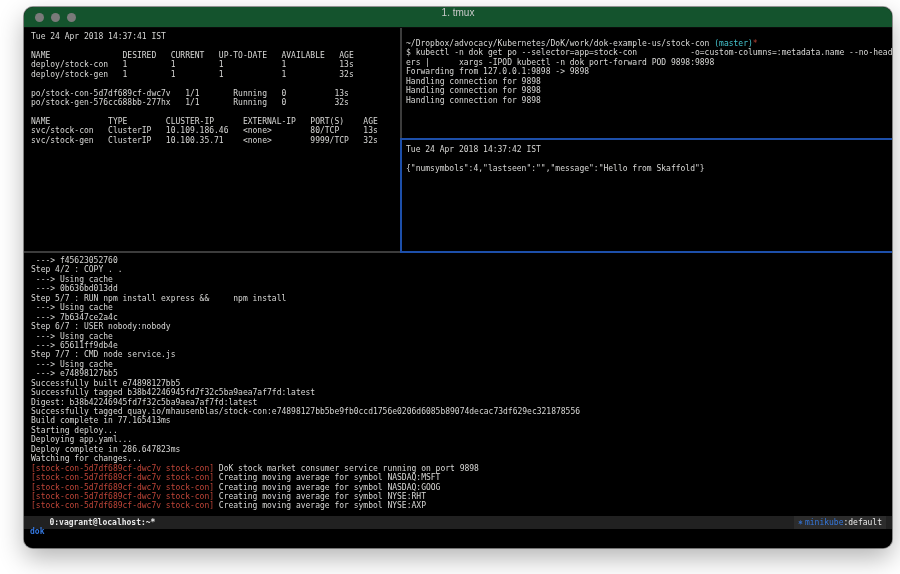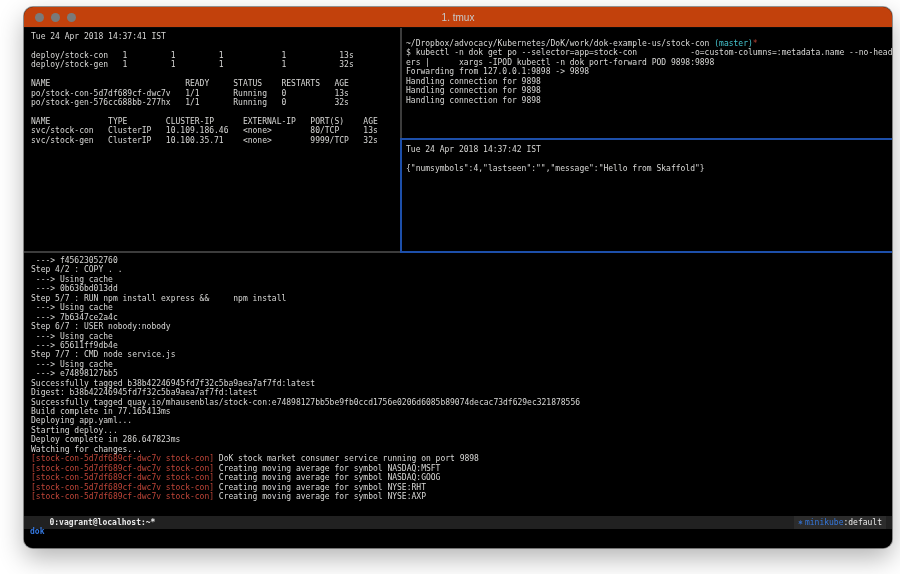--- a/index.html
+++ b/index.html
@@ -5,22 +5,22 @@
   * { margin:0; padding:0; box-sizing:border-box; }
   html,body { width:900px; height:574px; background:#ffffff; overflow:hidden; }
   .page { position:relative; width:900px; height:574px; background:#ffffff; }
 
   .window {
     position:absolute; left:24px; top:7px; width:868px; height:541px;
     background:#000000; border-radius:9px; overflow:hidden;
     box-shadow:0 0 0 1px rgba(0,0,0,0.4), 0 10px 26px rgba(0,0,0,0.30);
   }
   .titlebar {
-    height:21px; background:#c2410c; position:relative;
-    display:flex; align-items:center; justify-content:center;
+    height:21px; background:#14532d; position:relative;
+    display:flex; justify-content:center;
     border-bottom:1px solid #0a0a0a;
   }
   .traffic { position:absolute; left:11px; top:0; height:100%; display:flex; align-items:center; gap:7px; }
   .dot { width:9px; height:9px; border-radius:50%; background:#7a7a7a; display:inline-block; }
   .title { font:10px "Liberation Sans", sans-serif; color:#c9c9c9; }
 
   .term {
     position:relative; width:868px; height:520px; background:#000;
     font:8px/9.45px "DejaVu Sans Mono", monospace; color:#d8d8d6;
   }
@@ -65,24 +65,24 @@
         <span class="dot"></span>
       </div>
       <div class="title">1. tmux</div>
     </div>
 
     <div class="term">
 
       <div class="pane pane-tl" id="pane-tl">
           <div class="tline"><span>Tue 24 Apr 2018 14:37:41 IST</span></div>
           <div class="tline">&nbsp;</div>
+          <div class="tline"><span>NAME               DESIRED   CURRENT   UP-TO-DATE   AVAILABLE   AGE</span></div>
           <div class="tline"><span>deploy/stock-con   1         1         1            1           13s</span></div>
           <div class="tline"><span>deploy/stock-gen   1         1         1            1           32s</span></div>
           <div class="tline">&nbsp;</div>
-          <div class="tline"><span>NAME                            READY     STATUS    RESTARTS   AGE</span></div>
           <div class="tline"><span>po/stock-con-5d7df689cf-dwc7v   1/1       Running   0          13s</span></div>
           <div class="tline"><span>po/stock-gen-576cc688bb-277hx   1/1       Running   0          32s</span></div>
           <div class="tline">&nbsp;</div>
           <div class="tline"><span>NAME            TYPE        CLUSTER-IP      EXTERNAL-IP   PORT(S)    AGE</span></div>
           <div class="tline"><span>svc/stock-con   ClusterIP   10.109.186.46   &lt;none&gt;        80/TCP     13s</span></div>
           <div class="tline"><span>svc/stock-gen   ClusterIP   10.100.35.71    &lt;none&gt;        9999/TCP   32s</span></div>
         </div>
 
       <div class="vdiv-gray"></div>
       <div class="vdiv-blue"></div>
@@ -115,26 +115,27 @@
           <div class="tline"><span> ---&gt; 0b636bd013dd</span></div>
           <div class="tline"><span>Step 5/7 : RUN npm install express &amp;&amp;     npm install</span></div>
           <div class="tline"><span> ---&gt; Using cache</span></div>
           <div class="tline"><span> ---&gt; 7b6347ce2a4c</span></div>
           <div class="tline"><span>Step 6/7 : USER nobody:nobody</span></div>
           <div class="tline"><span> ---&gt; Using cache</span></div>
           <div class="tline"><span> ---&gt; 65611ff9db4e</span></div>
           <div class="tline"><span>Step 7/7 : CMD node service.js</span></div>
           <div class="tline"><span> ---&gt; Using cache</span></div>
           <div class="tline"><span> ---&gt; e74898127bb5</span></div>
+          <div class="tline"><span>Successfully built e74898127bb5</span></div>
           <div class="tline"><span>Successfully tagged b38b42246945fd7f32c5ba9aea7af7fd:latest</span></div>
           <div class="tline"><span>Digest: b38b42246945fd7f32c5ba9aea7af7fd:latest</span></div>
           <div class="tline"><span>Successfully tagged quay.io/mhausenblas/stock-con:e74898127bb5be9fb0ccd1756e0206d6085b89074decac73df629ec321878556</span></div>
           <div class="tline"><span>Build complete in 77.165413ms</span></div>
+          <div class="tline"><span>Starting deploy...</span></div>
           <div class="tline"><span>Deploying app.yaml...</span></div>
-          <div class="tline"><span>Starting deploy...</span></div>
           <div class="tline"><span>Deploy complete in 286.647823ms</span></div>
           <div class="tline"><span>Watching for changes...</span></div>
           <div class="tline"><span class="c-red">[stock-con-5d7df689cf-dwc7v stock-con]</span><span> DoK stock market consumer service running on port 9898</span></div>
           <div class="tline"><span class="c-red">[stock-con-5d7df689cf-dwc7v stock-con]</span><span> Creating moving average for symbol NASDAQ:MSFT</span></div>
           <div class="tline"><span class="c-red">[stock-con-5d7df689cf-dwc7v stock-con]</span><span> Creating moving average for symbol NASDAQ:GOOG</span></div>
           <div class="tline"><span class="c-red">[stock-con-5d7df689cf-dwc7v stock-con]</span><span> Creating moving average for symbol NYSE:RHT</span></div>
           <div class="tline"><span class="c-red">[stock-con-5d7df689cf-dwc7v stock-con]</span><span> Creating moving average for symbol NYSE:AXP</span></div>
         </div>
 
       <div class="statusbar">

